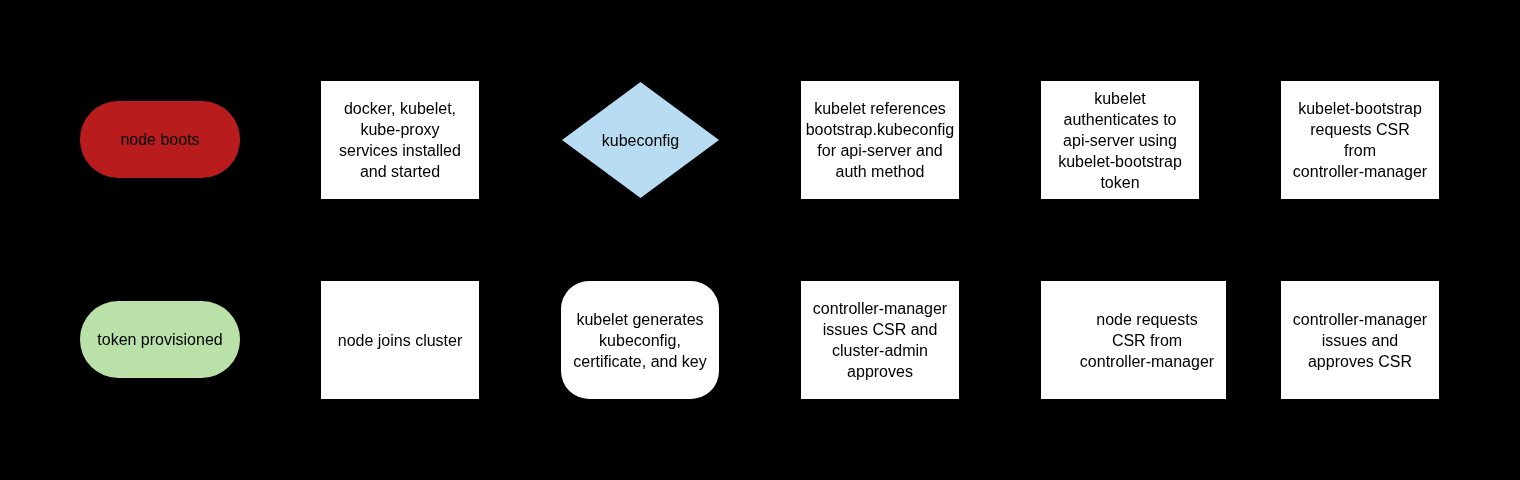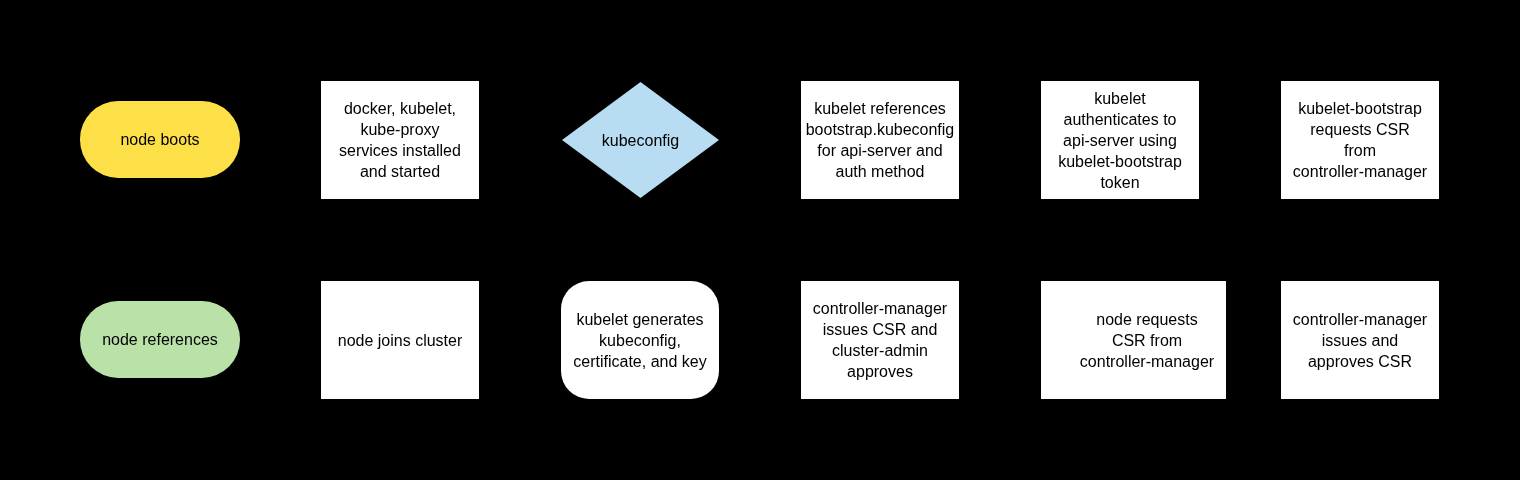--- a/index.html
+++ b/index.html
@@ -60,21 +60,21 @@
   .pos-r2-p2         { left: 561px;  top: 281px; }
   .pos-r2-p3         { left: 801px;  top: 281px; }
   .pos-r2-p4         { left: 1041px; top: 281px; padding-left: 27px; }
   .pos-r2-p5         { left: 1281px; top: 281px; }
 </style>
 </head>
 <body>
 
 <div class="canvas">
 
-  <div class="node terminator pos-r1-terminator" style="background-color: #fde047;">
+  <div class="node terminator pos-r1-terminator" style="background-color: #b91c1c;">
     <span class="label">node boots</span>
   </div>
 
   <div class="node process pos-r1-p1" style="background-color: rgb(255, 255, 255);">
     <span class="label">docker, kubelet,
 kube-proxy
 services installed
 and started</span>
   </div>
 
@@ -98,21 +98,21 @@
   </div>
 
   <div class="node process pos-r1-p4" style="background-color: rgb(255, 255, 255);">
     <span class="label">kubelet-bootstrap
 requests CSR
 from
 controller-manager</span>
   </div>
 
   <div class="node terminator pos-r2-terminator" style="background-color: rgb(185, 225, 168);">
-    <span class="label">node references</span>
+    <span class="label">token provisioned</span>
   </div>
 
   <div class="node process pos-r2-p1" style="background-color: rgb(255, 255, 255);">
     <span class="label">node joins cluster</span>
   </div>
 
   <div class="node process pos-r2-p2" style="background-color: rgb(255, 255, 255); border-radius: 28px;">
     <span class="label">kubelet generates
 kubeconfig,
 certificate, and key</span>

